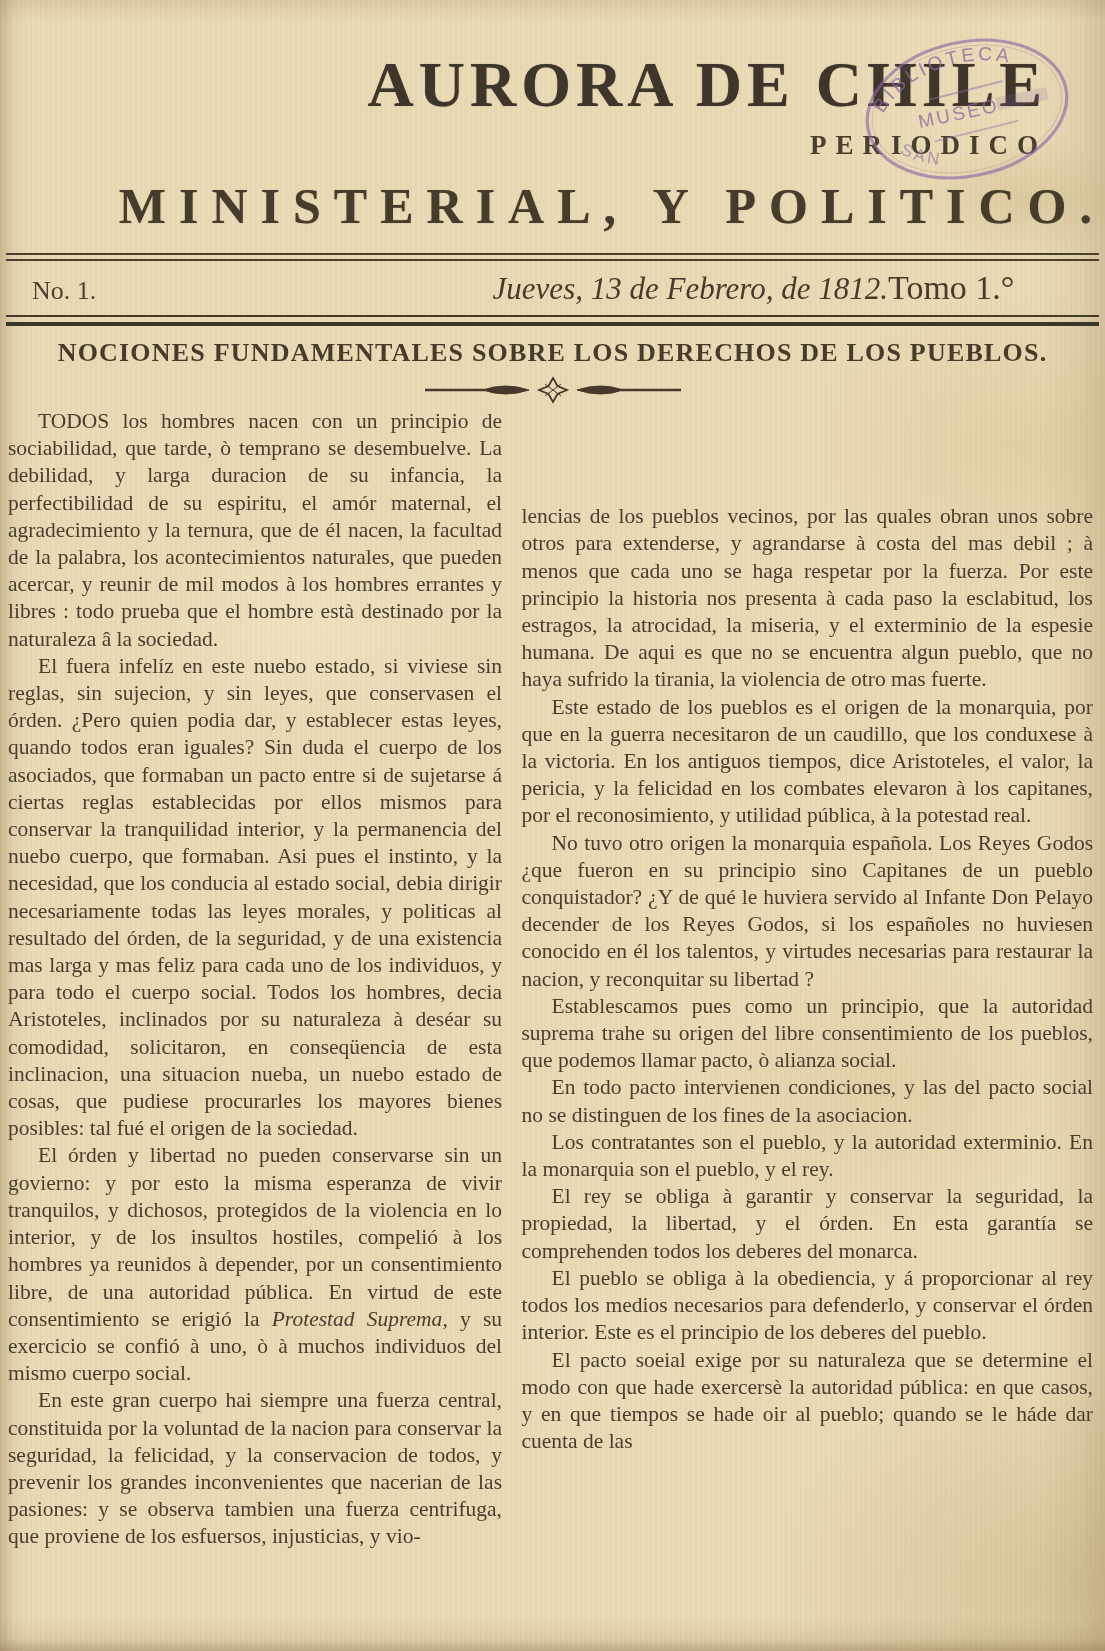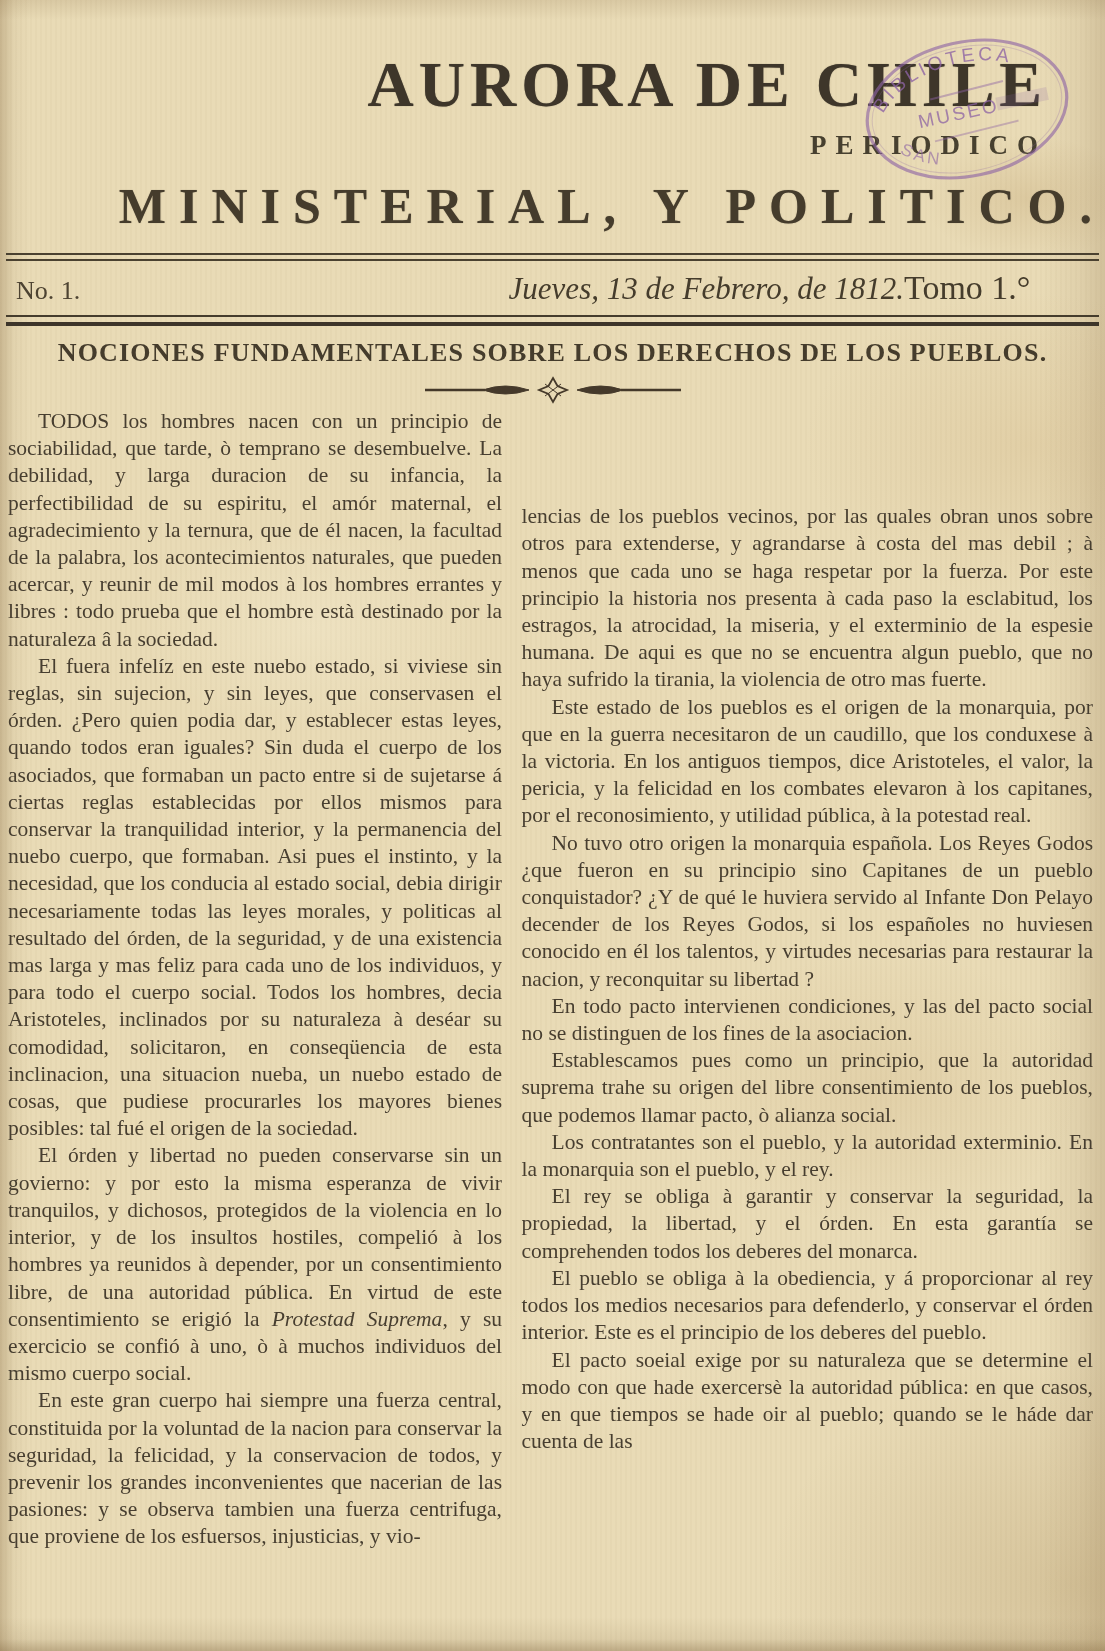--- a/index.html
+++ b/index.html
@@ -34,21 +34,21 @@
   .periodico{
     margin-top:8px;font-size:27px;font-weight:bold;letter-spacing:9px;
     color:#47402f;transform:translateX(-58px);
   }
   .ministerial{
     margin-top:16px;font-size:50px;font-weight:bold;letter-spacing:13px;
     color:#453c2c;text-shadow:0 0 1px rgba(62,54,42,0.45);
   }
   .stamp{position:absolute;top:22px;right:16px;width:244px;height:174px;transform:rotate(-12deg);}
   .rule-top{height:4px;margin:18px 6px 0;border-top:2.5px solid #4a4130;border-bottom:2px solid #4a4130;}
-  .dateline{display:flex;align-items:baseline;padding:8px 16px 2px;}
+  .dateline{display:flex;align-items:baseline;padding:8px 32px 2px;}
   .issue{width:170px;font-size:26px;color:#4d4332;}
   .date{flex:1;text-align:right;font-style:italic;font-size:31px;color:#453c2c;}
   .volume{width:185px;font-size:34px;color:#453c2c;}
   .rule-bottom{height:5px;margin:6px 6px 12px;border-top:2px solid #453c2c;border-bottom:4.5px solid #3d352a;}
   h2{
     margin:6px 0 8px;text-align:center;font-size:26px;font-weight:bold;
     letter-spacing:1.2px;color:#453c2c;
   }
   .ornament{text-align:center;height:32px;margin-top:2px;}
   .columns{display:flex;padding:0 12px 0 8px;align-items:center;}
@@ -125,22 +125,22 @@
         <p class="para indent">TODOS los hombres nacen con un principio de sociabilidad, que tarde, ò temprano se desembuelve. La debilidad, y larga duracion de su infancia, la perfectibilidad de su espiritu, el amór maternal, el agradecimiento y la ternura, que de él nacen, la facultad de la palabra, los acontecimientos naturales, que pueden acercar, y reunir de mil modos à los hombres errantes y libres : todo prueba que el hombre està destinado por la naturaleza â la sociedad.</p>
         <p class="para indent">El fuera infelíz en este nuebo estado, si viviese sin reglas, sin sujecion, y sin leyes, que conservasen el órden. ¿Pero quien podia dar, y establecer estas leyes, quando todos eran iguales? Sin duda el cuerpo de los asociados, que formaban un pacto entre si de sujetarse á ciertas reglas establecidas por ellos mismos para conservar la tranquilidad interior, y la permanencia del nuebo cuerpo, que formaban. Asi pues el instinto, y la necesidad, que los conducia al estado social, debia dirigir necesariamente todas las leyes morales, y politicas al resultado del órden, de la seguridad, y de una existencia mas larga y mas feliz para cada uno de los individuos, y para todo el cuerpo social. Todos los hombres, decia Aristoteles, inclinados por su naturaleza à deséar su comodidad, solicitaron, en conseqüencia de esta inclinacion, una situacion nueba, un nuebo estado de cosas, que pudiese procurarles los mayores bienes posibles: tal fué el origen de la sociedad.</p>
         <p class="para indent">El órden y libertad no pueden conservarse sin un govierno: y por esto la misma esperanza de vivir tranquilos, y dichosos, protegidos de la violencia en lo interior, y de los insultos hostiles, compelió à los hombres ya reunidos à depender, por un consentimiento libre, de una autoridad pública. En virtud de este consentimiento se erigió la <i>Protestad Suprema</i>, y su exercicio se confió à uno, ò à muchos individuos del mismo cuerpo social.</p>
         <p class="para indent">En este gran cuerpo hai siempre una fuerza central, constituida por la voluntad de la nacion para conservar la seguridad, la felicidad, y la conservacion de todos, y prevenir los grandes inconvenientes que nacerian de las pasiones: y se observa tambien una fuerza centrifuga, que proviene de los esfuersos, injusticias, y vio-</p>
       </div>
     <div class="col-rule"></div>
     <div class="col col-right">
         <p class="para">lencias de los pueblos vecinos, por las quales obran unos sobre otros para extenderse, y agrandarse à costa del mas debil ; à menos que cada uno se haga respetar por la fuerza. Por este principio la historia nos presenta à cada paso la esclabitud, los estragos, la atrocidad, la miseria, y el exterminio de la espesie humana. De aqui es que no se encuentra algun pueblo, que no haya sufrido la tirania, la violencia de otro mas fuerte.</p>
         <p class="para indent">Este estado de los pueblos es el origen de la monarquia, por que en la guerra necesitaron de un caudillo, que los conduxese à la victoria. En los antiguos tiempos, dice Aristoteles, el valor, la pericia, y la felicidad en los combates elevaron à los capitanes, por el reconosimiento, y utilidad pública, à la potestad real.</p>
         <p class="para indent">No tuvo otro origen la monarquia española. Los Reyes Godos ¿que fueron en su principio sino Capitanes de un pueblo conquistador? ¿Y de qué le huviera servido al Infante Don Pelayo decender de los Reyes Godos, si los españoles no huviesen conocido en él los talentos, y virtudes necesarias para restaurar la nacion, y reconquitar su libertad ?</p>
+        <p class="para indent">Establescamos pues como un principio, que la autoridad suprema trahe su origen del libre consentimiento de los pueblos, que podemos llamar pacto, ò alianza social.</p>
         <p class="para indent">En todo pacto intervienen condiciones, y las del pacto social no se distinguen de los fines de la asociacion.</p>
-        <p class="para indent">Establescamos pues como un principio, que la autoridad suprema trahe su origen del libre consentimiento de los pueblos, que podemos llamar pacto, ò alianza social.</p>
         <p class="para indent">Los contratantes son el pueblo, y la autoridad exterminio. En la monarquia son el pueblo, y el rey.</p>
         <p class="para indent">El rey se obliga à garantir y conservar la seguridad, la propiedad, la libertad, y el órden. En esta garantía se comprehenden todos los deberes del monarca.</p>
         <p class="para indent">El pueblo se obliga à la obediencia, y á proporcionar al rey todos los medios necesarios para defenderlo, y conservar el órden interior. Este es el principio de los deberes del pueblo.</p>
         <p class="para indent">El pacto soeial exige por su naturaleza que se determine el modo con que hade exercersè la autoridad pública: en que casos, y en que tiempos se hade oir al pueblo; quando se le háde dar cuenta de las</p>
       </div>
   </div>
 
 </div>
 
 </body></html>

